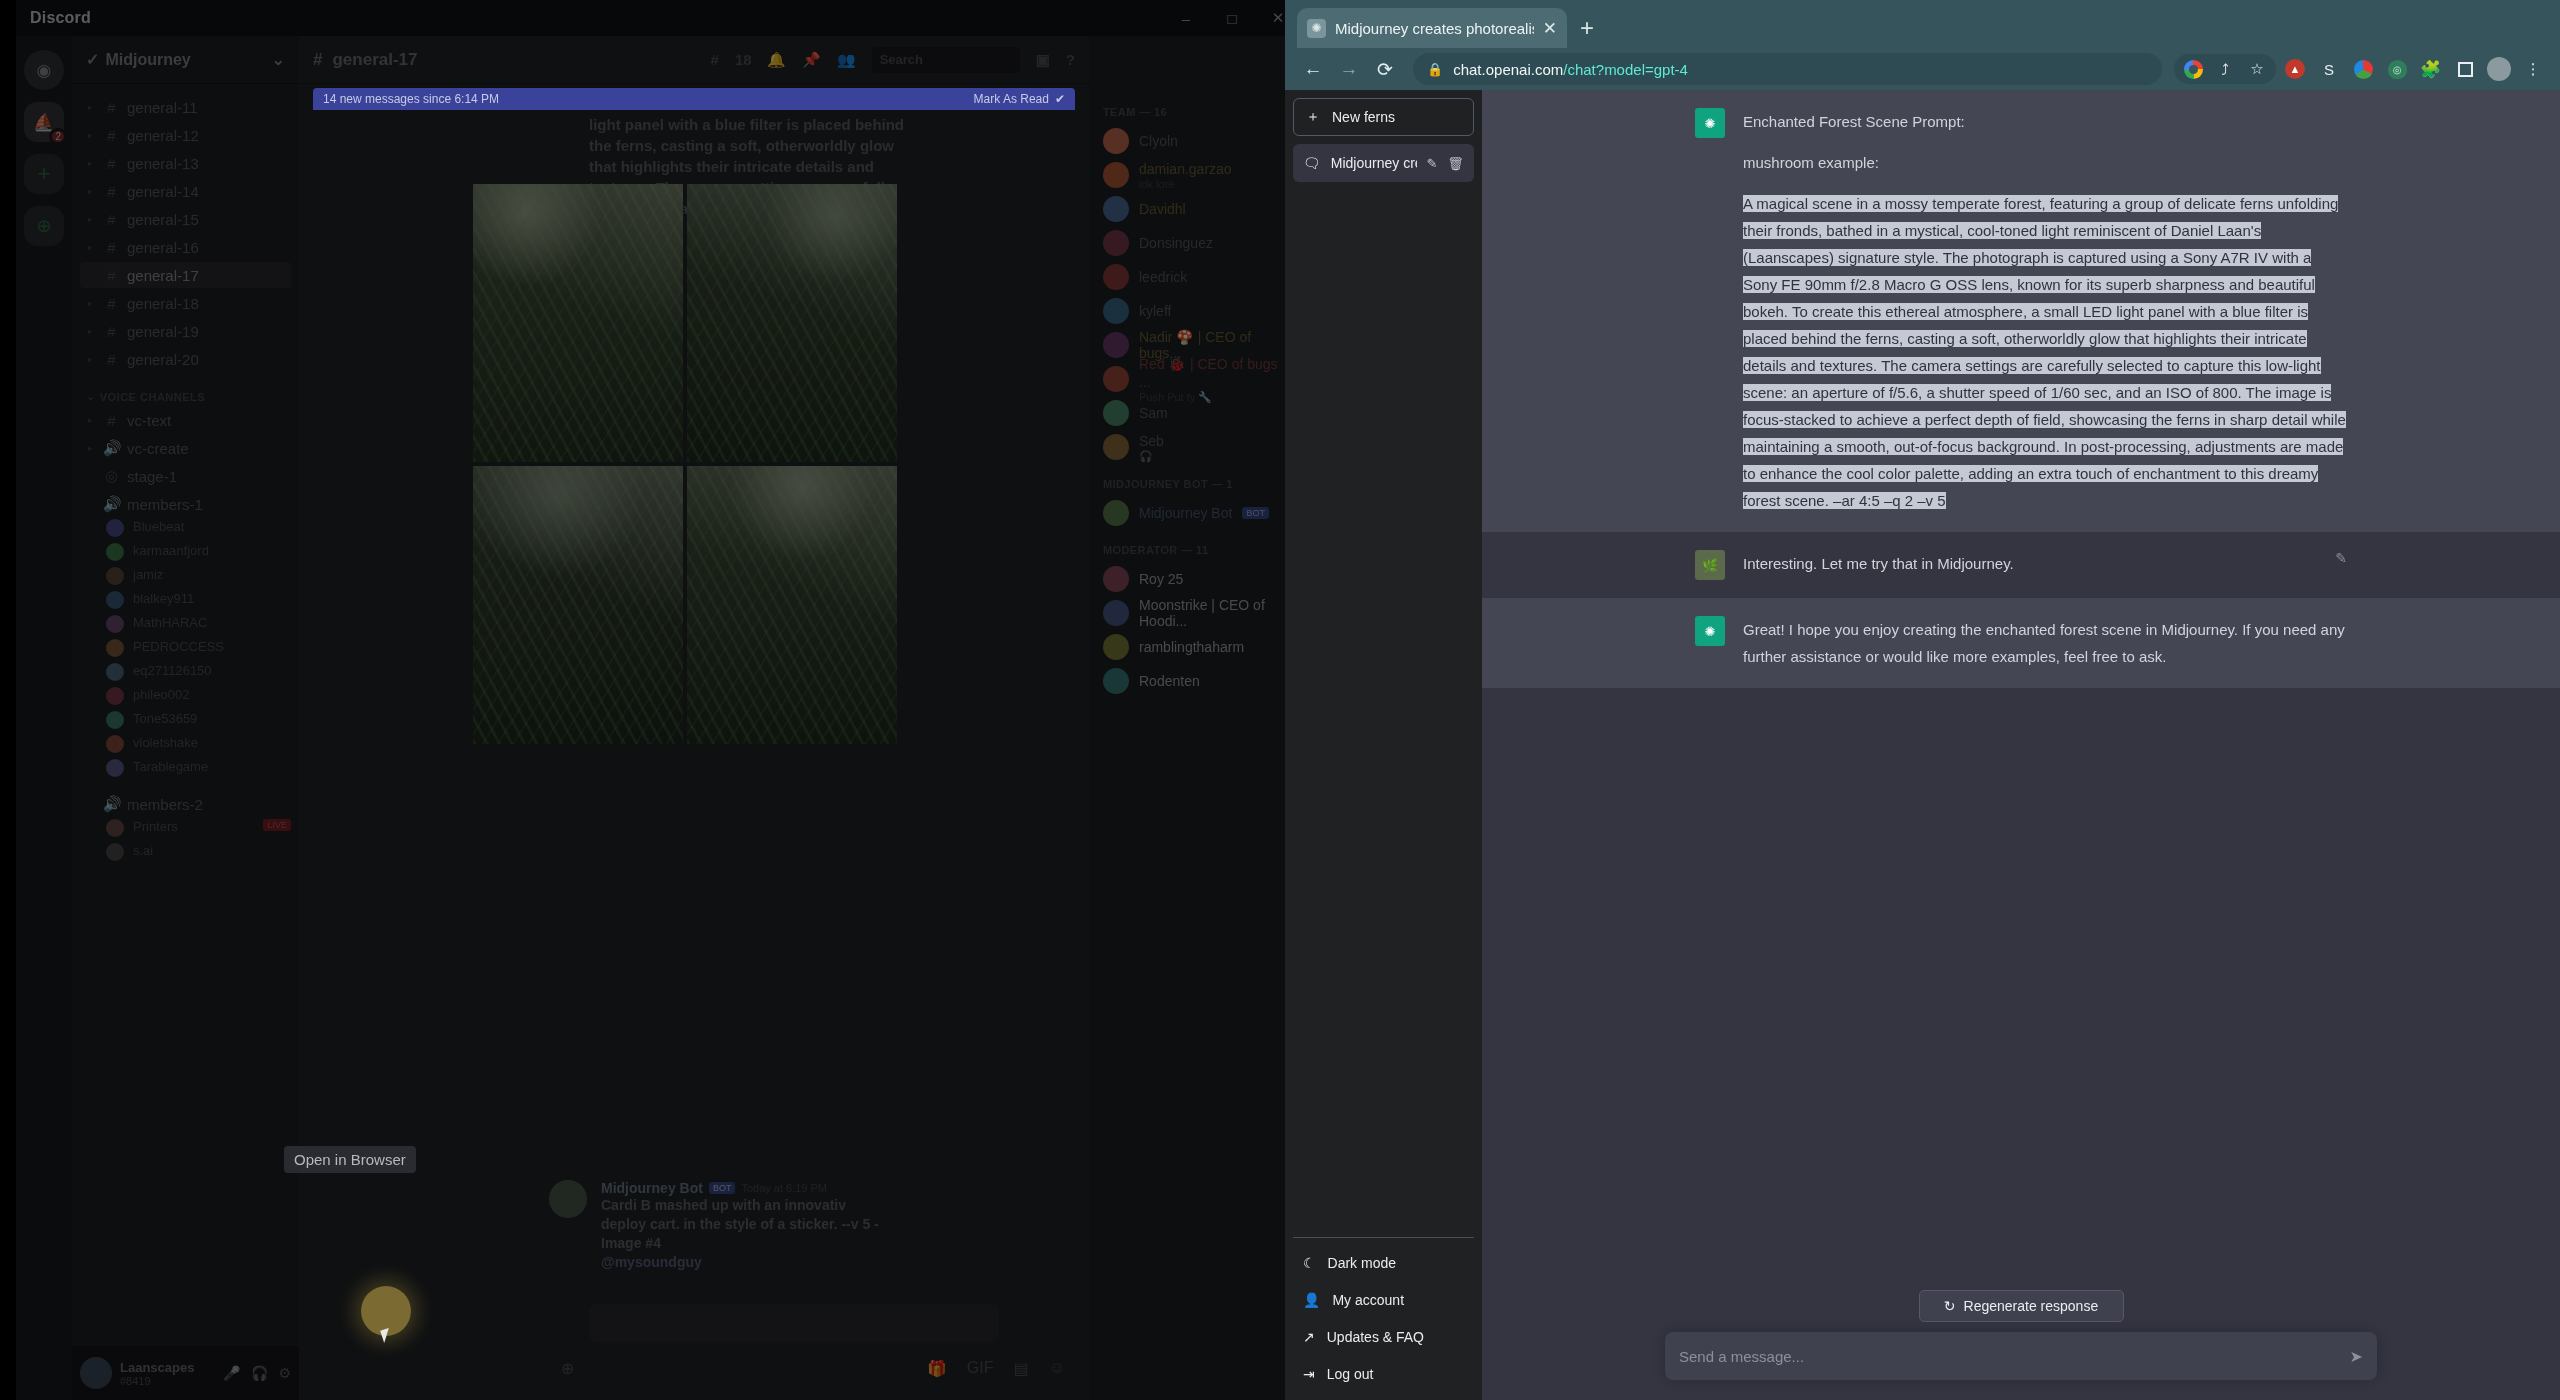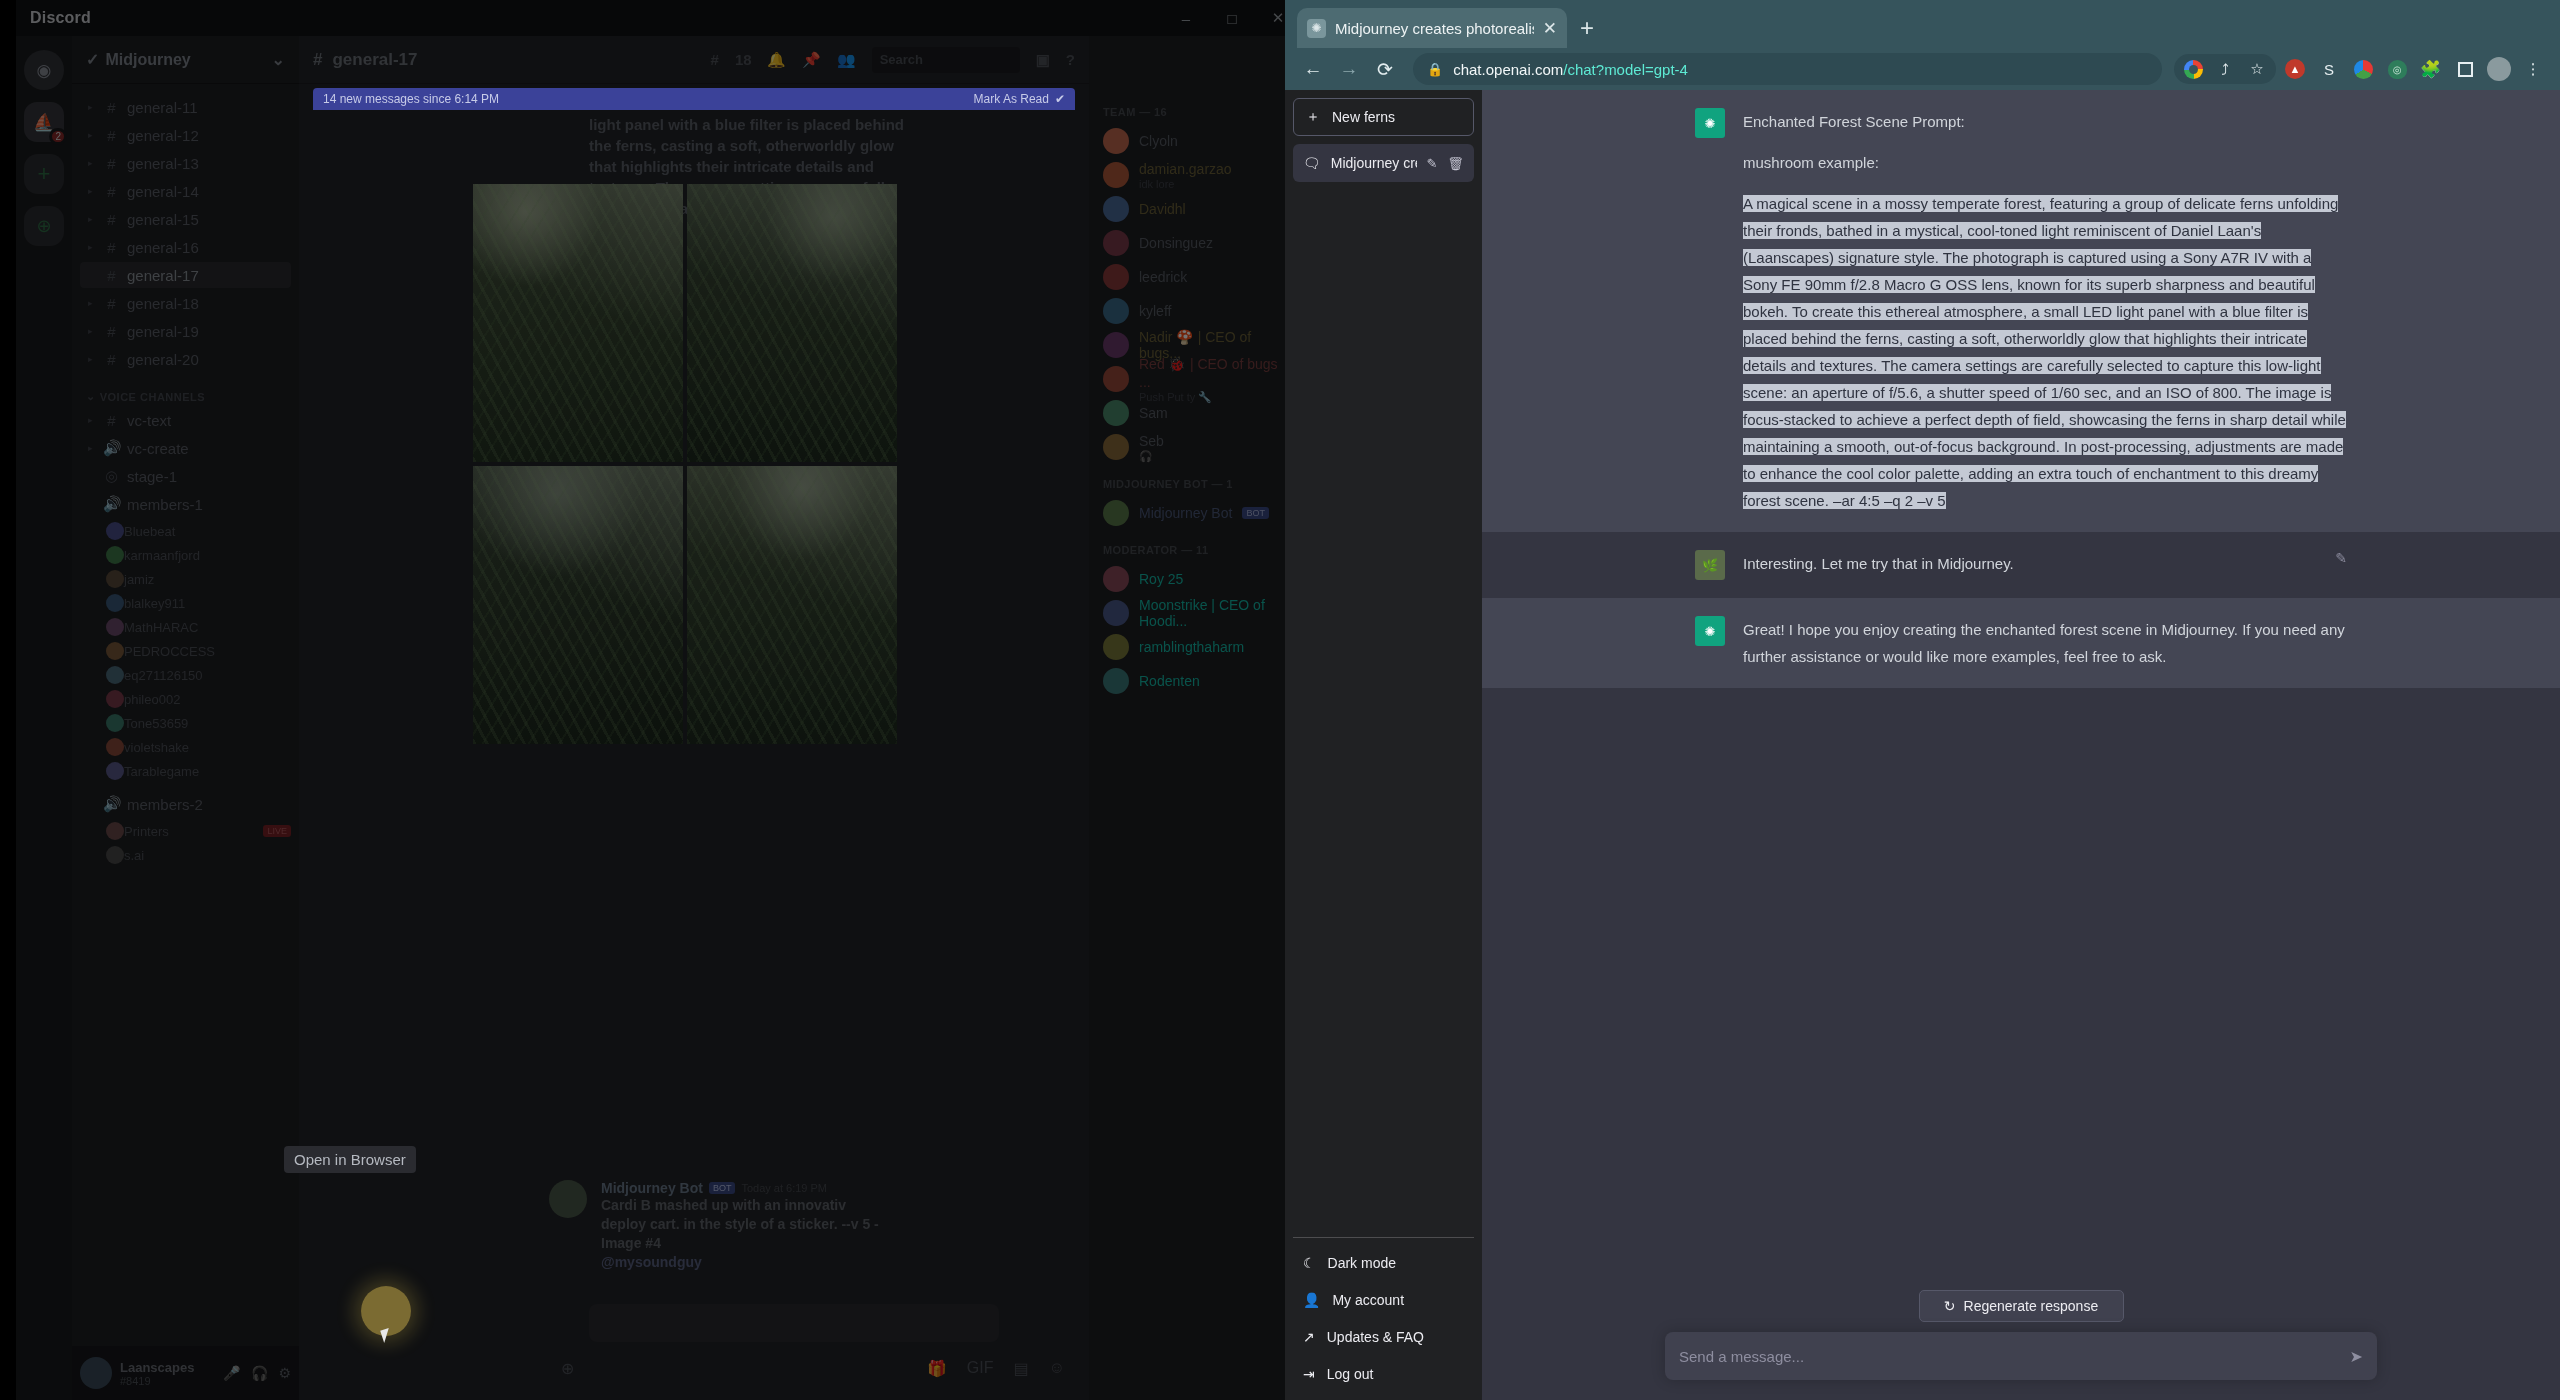--- a/index.html
+++ b/index.html
@@ -71,21 +71,21 @@
   }
   .dc-chan.active { background: #2a2b2f; color: #8b9097; }
   .dc-chan .hash { color: #4a4e56; font-size: 15px; width: 17px; text-align: center; }
   .dc-chan .arrow { color: #3e4249; font-size: 9px; width: 8px; }
   .dc-cat {
     color: #44484f; font-size: 11px; font-weight: bold; letter-spacing: .5px;
     padding: 16px 8px 4px 14px; display: flex; align-items: center; gap: 4px;
   }
   .dc-member {
     height: 24px; margin-left: 26px; padding: 0 8px; display: flex;
-    align-items: center; gap: 0; color: #4c5057; font-size: 13px;
+    align-items: flex-start; gap: 9px; color: #4c5057; font-size: 13px;
   }
   .dc-member .av {
     width: 18px; height: 18px; border-radius: 50%; flex: none;
   }
   .dc-member .live {
     margin-left: auto; background: #7a2226; color: #c08; font-size: 9px;
     border-radius: 3px; padding: 1px 4px; color:#b05a5e;
   }
   .dc-userbar {
     height: 54px; background: #17181b; display: flex; align-items: center;
@@ -184,21 +184,21 @@
     padding: 14px 10px 6px 14px;
   }
   .dc-mrow {
     height: 34px; padding: 0 10px 0 14px; display: flex; align-items: center; gap: 10px;
   }
   .dc-mrow .mav { width: 26px; height: 26px; border-radius: 50%; flex: none; }
   .dc-mrow .mnm { color: #565b63; font-size: 14px; }
   .dc-mrow .mnm.ylw { color: #6b6137; }
   .dc-mrow .mnm.red { color: #7a3f3f; }
   .dc-mrow .mnm.blu { color: #4a5878; }
-  .dc-mrow .mnm.grn { color: #14b8a6; }
+  .dc-mrow .mnm.grn { color: #a3a3a3; }
   .dc-mrow .sub { color: #3d4148; font-size: 11px; display: block; }
   .dc-mrow .botb { background: #3a4a86; color: #aab4da; font-size: 9px; border-radius: 3px; padding: 1px 4px; }
 
   .dc-dim {
     position: absolute; inset: 0; background: rgba(0,0,0,.55); pointer-events: none;
   }
 
   
   .cursor-ring {
     position: absolute; left: 345px; top: 1286px; width: 50px; height: 50px;

